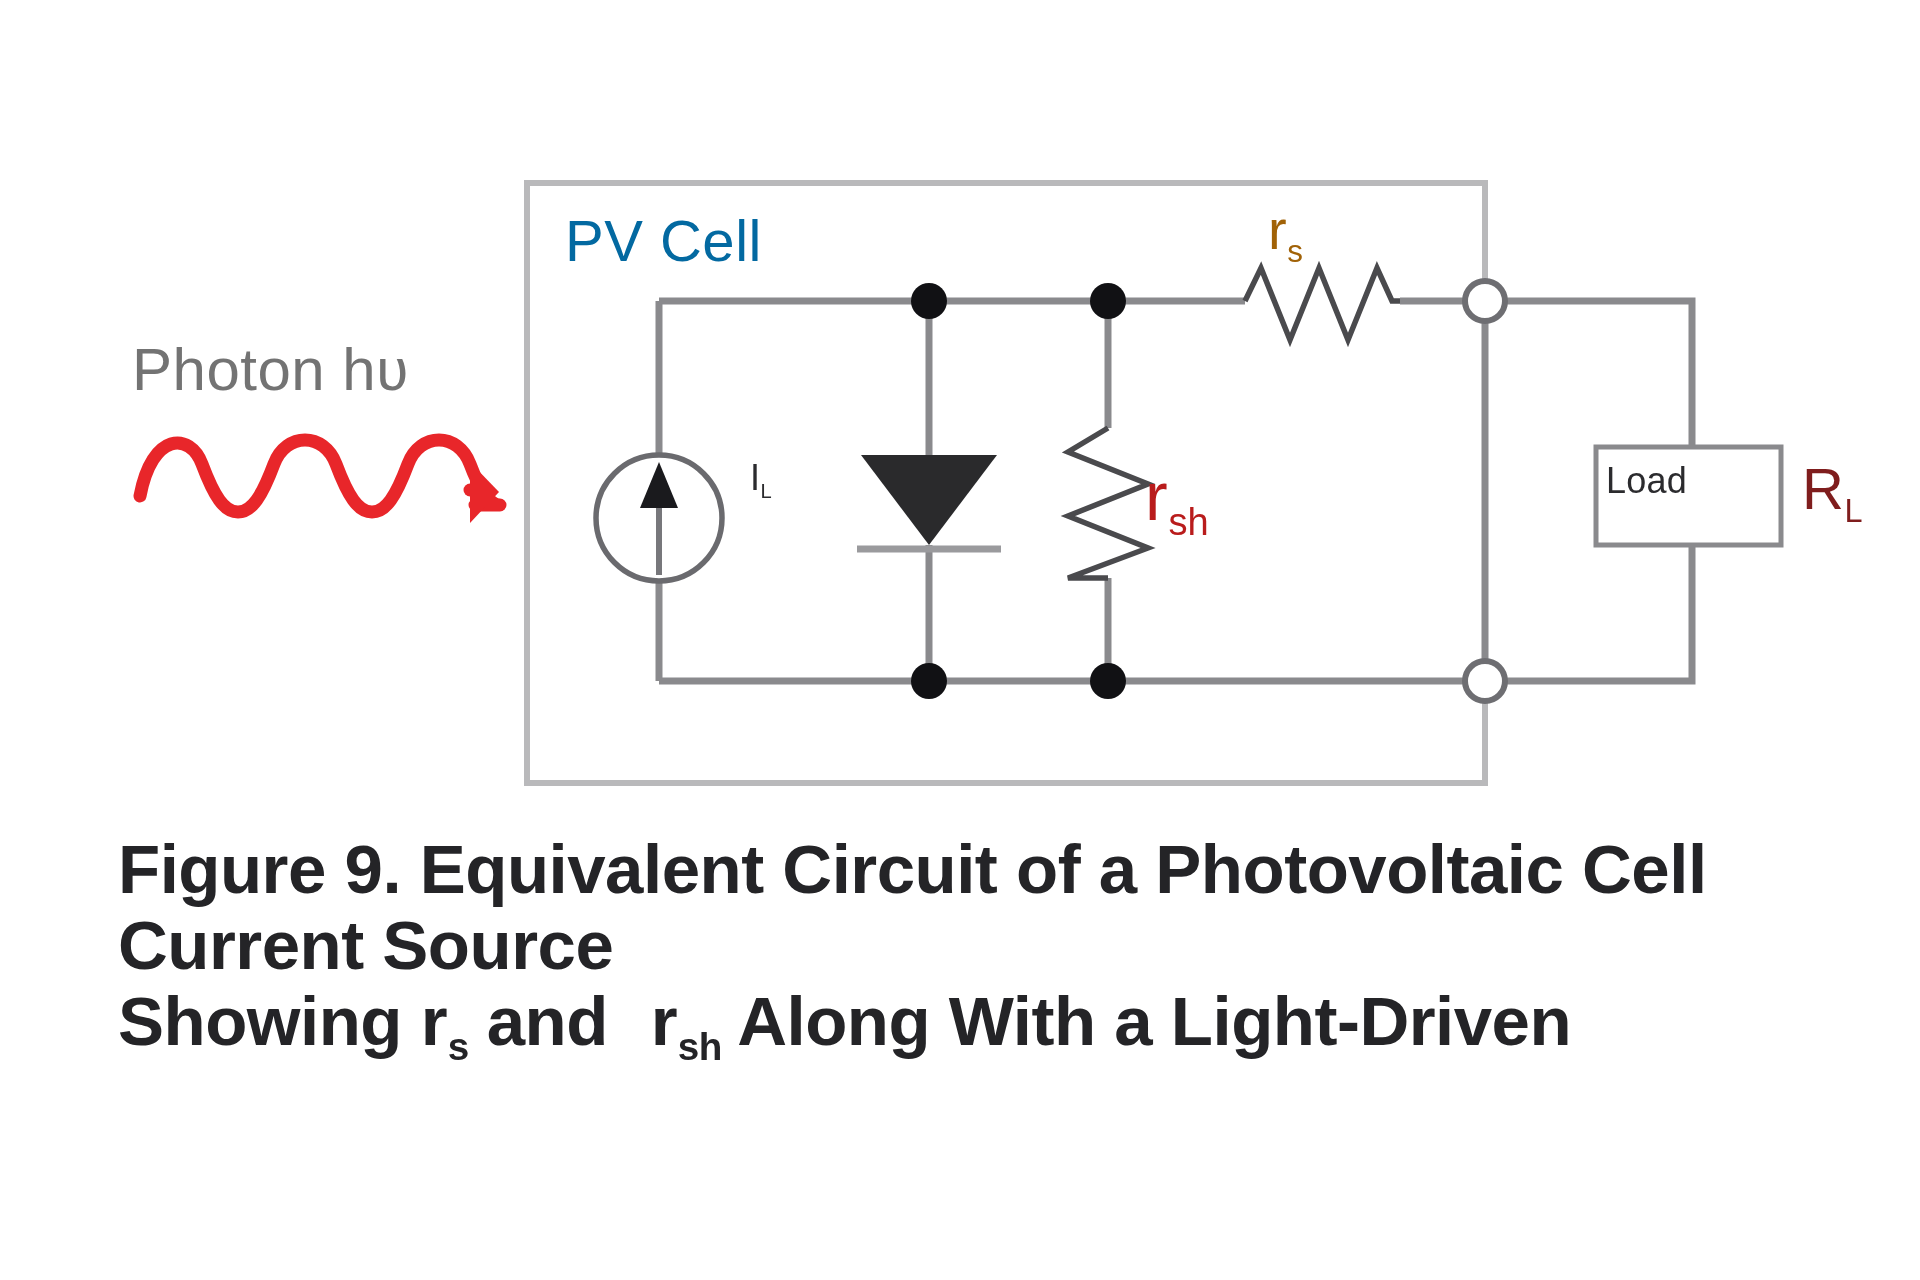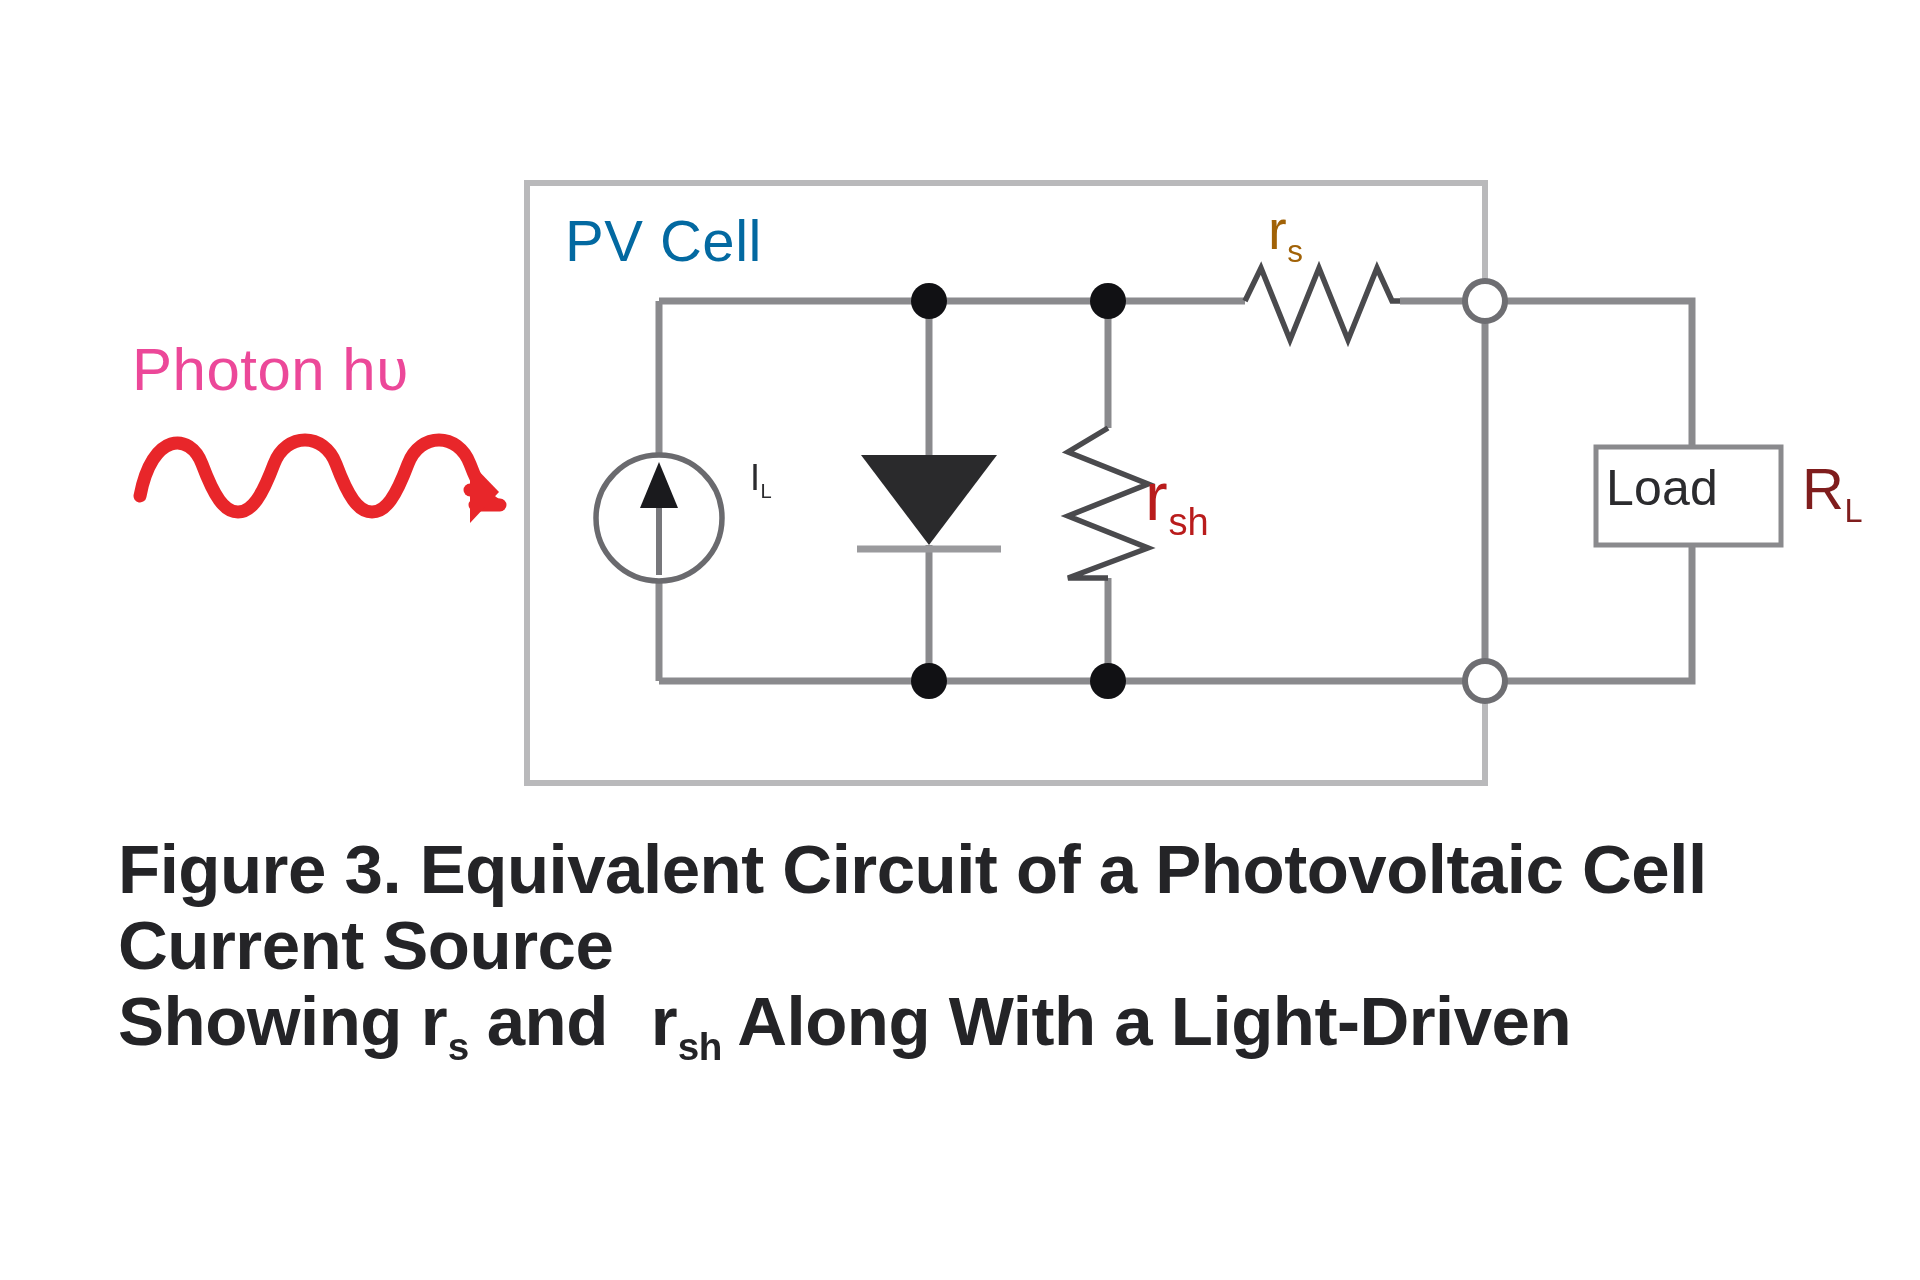--- a/index.html
+++ b/index.html
@@ -96,21 +96,21 @@
     position: absolute;
     white-space: nowrap;
     color: #2e2e31;
     font-family: "Liberation Sans", sans-serif;
     line-height: 1;
   }
   .lbl-photon {
     left: 132px;
     top: 340px;
     font-size: 60px;
-    color: #ec4899;
+    color: #737373;
     letter-spacing: 0.5px;
   }
   .lbl-pvcell {
     left: 565px;
     top: 212px;
     font-size: 58px;
     color: #0369a1;
     letter-spacing: 0.5px;
   }
   .lbl-il {
@@ -127,21 +127,21 @@
   }
   .lbl-rs {
     left: 1268px;
     top: 202px;
     font-size: 56px;
     color: #a16207;
   }
   .lbl-load {
     left: 1606px;
     top: 463px;
-    font-size: 50px;
+    font-size: 36px;
     color: #2b2b2e;
     letter-spacing: 0.2px;
   }
   .lbl-rl {
     left: 1802px;
     top: 460px;
     font-size: 58px;
     color: #7f1d1d;
   }
   sub {
@@ -242,18 +242,18 @@
 
   <div class="lbl lbl-rsh"><span>r</span><sub>sh</sub></div>
 
   <div class="lbl lbl-rs"><span>r</span><sub>s</sub></div>
 
   <div class="lbl lbl-load">Load</div>
 
   <div class="lbl lbl-rl"><span>R</span><sub>L</sub></div>
 
   <div class="caption">
-    <span class="cap-line">Figure 3. Equivalent Circuit of a Photovoltaic Cell</span>
+    <span class="cap-line">Figure 9. Equivalent Circuit of a Photovoltaic Cell</span>
     <span class="cap-line">Current Source</span>
     <span class="cap-line"><span>Showing r</span><sub>s</sub><span> and </span><span class="nbsp-gap"></span><span>r</span><sub>sh</sub><span> Along With a Light-Driven</span></span>
   </div>
 
 </div>
 
 </body></html>

